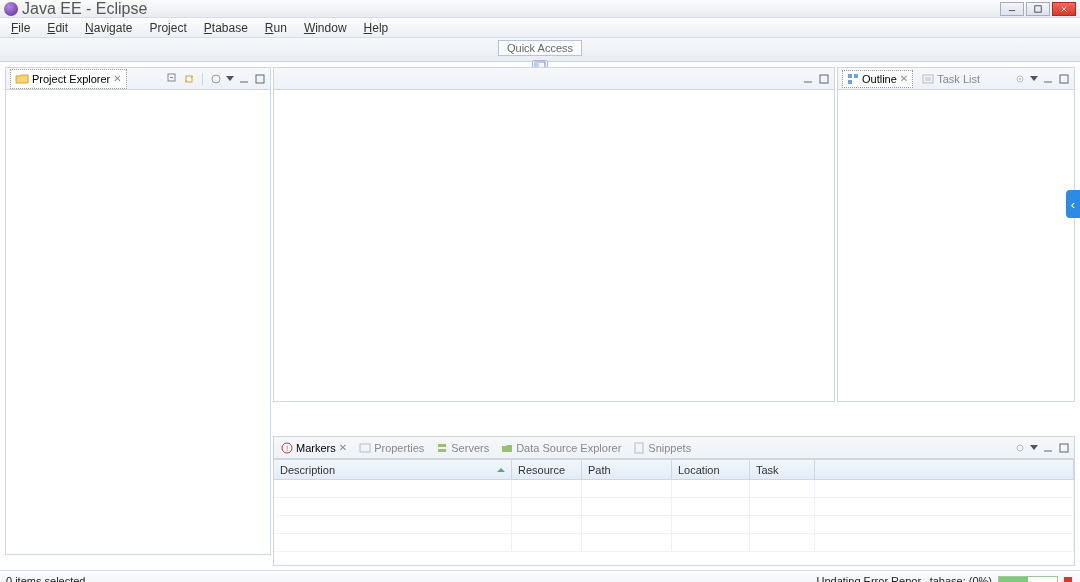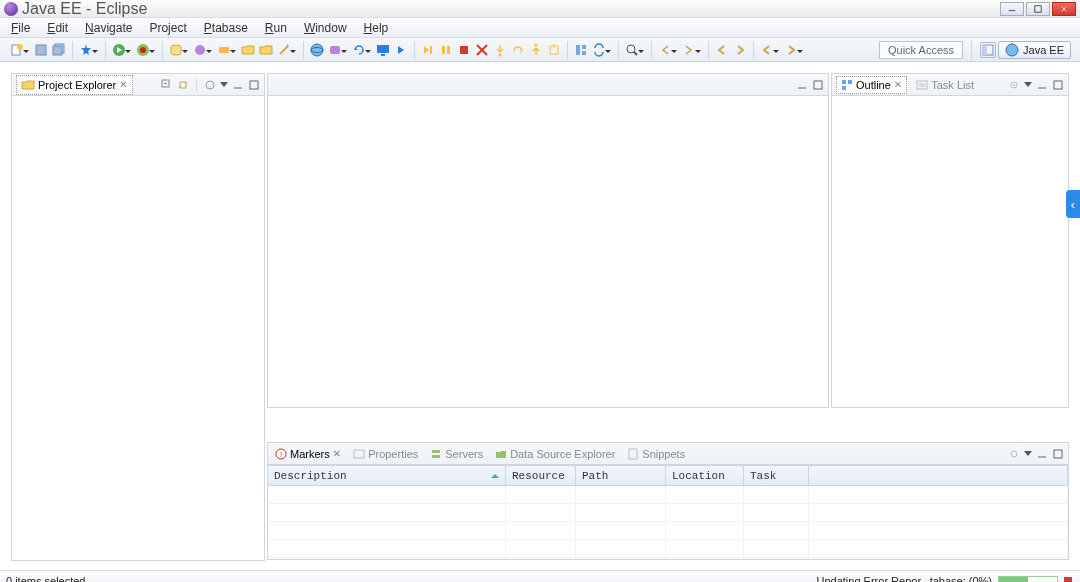--- a/index.html
+++ b/index.html
@@ -12,35 +12,35 @@
     .winbtns { display: flex; gap: 2px; }
     .winbtn { width: 24px; height: 14px; border: 1px solid #aab; background: linear-gradient(#f5f6fa,#dce1ee); font-size: 9px; display:flex;align-items:center;justify-content:center; color:#333; position:relative; }
     .winbtn.close { background: linear-gradient(#f46a5b,#d33a2c); border-color:#b02c20; color:#fff; }
 
     
     .menubar { height: 20px; background: linear-gradient(#fcfcfc,#ecf0f6); display: flex; align-items: center; padding: 0 4px; border-bottom: 1px solid #d6dde6; gap: 3px; }
     .menuitem { padding: 1px 7px; color: #333; font-size: 12px; cursor: default; }
     .menuitem u { text-decoration: underline; }
 
     
-    .toolbar { height: 24px; background: linear-gradient(#f7f8fa,#e9edf4); border-bottom: 1px solid #ccd3dd; display: flex; align-items: center; padding: 0 9px; gap: 2px; }
+    .toolbar { height: 24px; background: linear-gradient(#f7f8fa,#e9edf4); border-bottom: 1px solid #ccd3dd; display: flex; align-items: center; padding: 0 9px; gap: 2px; flex-direction: column; }
     .tool-left { display: flex; align-items: center; gap: 2px; flex: 1; overflow:hidden; }
     .tbtn { width: 16px; height: 16px; display: inline-flex; align-items: center; justify-content: center; border: 1px solid transparent; border-radius: 2px; position: relative; }
     .tbtn.dd::after { content:""; position:absolute; right:-5px; top:7px; border-left:3px solid transparent; border-right:3px solid transparent; border-top:3px solid #333; }
     .tbtn.dd { margin-right: 6px; }
     .tsep { width: 1px; height: 18px; background: #cfd6e1; margin: 0 3px; }
     .tbtn svg { width: 14px; height: 14px; }
 
     .quick-access { height: 18px; border: 1px solid #b7c4da; background: #fbfcfe; padding: 1px 8px; font-size: 11px; color: #666; display:flex;align-items:center; }
     .persp-sep { width:1px; height:20px; background:#cfd6e1; margin:0 6px;}
     .persp-toggle { width:16px; height:16px; border:1px solid #aab7cc; background:linear-gradient(#fff,#e7ecf5); border-radius:2px; display:flex;align-items:center;justify-content:center; }
     .persp-btn { height:18px; border:1px solid #aab7cc; background:linear-gradient(#fff,#e7ecf5); border-radius:2px; display:flex; align-items:center; padding:0 6px; gap:4px; font-size:11px; }
 
     
-    .workspace { display: flex; height: 508px; background: #fff; padding: 10px; gap:0; }
+    .workspace { display: flex; height: 508px; background: #fff; padding: 4px; gap:0; }
     .view { border: 1px solid #d0d6e0; background: #fff; display: flex; flex-direction: column; margin:1px; }
     .view-tabs { height: 22px; background: linear-gradient(#f6f8fb,#eef1f6); border-bottom: 1px solid #d0d6e0; display: flex; align-items: center; padding: 0 4px; gap:4px; font-size:11px; }
     .view-tab { display:flex; align-items:center; gap:3px; padding: 2px 4px; border:1px dotted transparent; }
     .view-tab.active { color:#000; border:1px dotted #999; background:#fff; }
     .view-tab.inactive { color:#888; }
     .tab-actions { margin-left:auto; display:flex; align-items:center; gap:4px; }
     .mini-icon { width:12px; height:12px; display:flex; align-items:center; justify-content:center; }
     .close-x { color:#888; font-size:10px; }
 
     .left-col { width: 271px; height:488px; display:flex; flex-direction:column;}
@@ -50,21 +50,21 @@
     .top-area { display: flex; height: 335px; }
 
     .bottom-view { height: 153px; border:1px solid #d0d6e0; margin:0 1px 0 1px; display:flex; flex-direction:column; background:#fff;}
     .bottom-tabs { height:22px; background: linear-gradient(#f6f8fb,#eef1f6); border-bottom:1px solid #d0d6e0; display:flex; align-items:center; padding:0 4px; gap:6px; font-size:11px; }
     .btab { display:flex; align-items:center; gap:3px; padding:2px 3px; color:#888; }
     .btab.active { color:#000; }
 
     .items-count { padding:2px 6px; font-size:11px; color:#333; }
     .table { flex:1; display:flex; flex-direction:column; font-size:11px; border-top:1px solid #d0d6e0; }
     .thead { display:flex; background:linear-gradient(#f2f6fb,#e3ecf7); height:20px; border-bottom:1px solid #d0d6e0; }
-    .th { border-right:1px solid #d0d6e0; padding:2px 6px; color:#333; display:flex; align-items:center;font-family:Liberation Mono, monospace; }
+    .th { border-right:1px solid #d0d6e0; padding:2px 6px; color:#333; display:flex; align-items:center; }
     .th.sort::after { content:""; margin-left:auto; border-left:4px solid transparent; border-right:4px solid transparent; border-bottom:4px solid #5a7; }
     .tbody { flex:1; background:#fff; display:flex; flex-direction:column; }
     .trow { height:18px; border-bottom:1px solid #eef1f6; display:flex; }
     .trow .td { border-right:1px solid #eef1f6; }
 
     .outline-body { padding:6px; font-size:12px; color:#333; }
 
     
     .statusbar { height: 20px; background: linear-gradient(#fcfcfc,#ecf0f6); border-top:1px solid #d6dde6; display:flex; align-items:center; padding:0 6px; font-size:11px; }
     .statusbar .sp { flex:1; }

